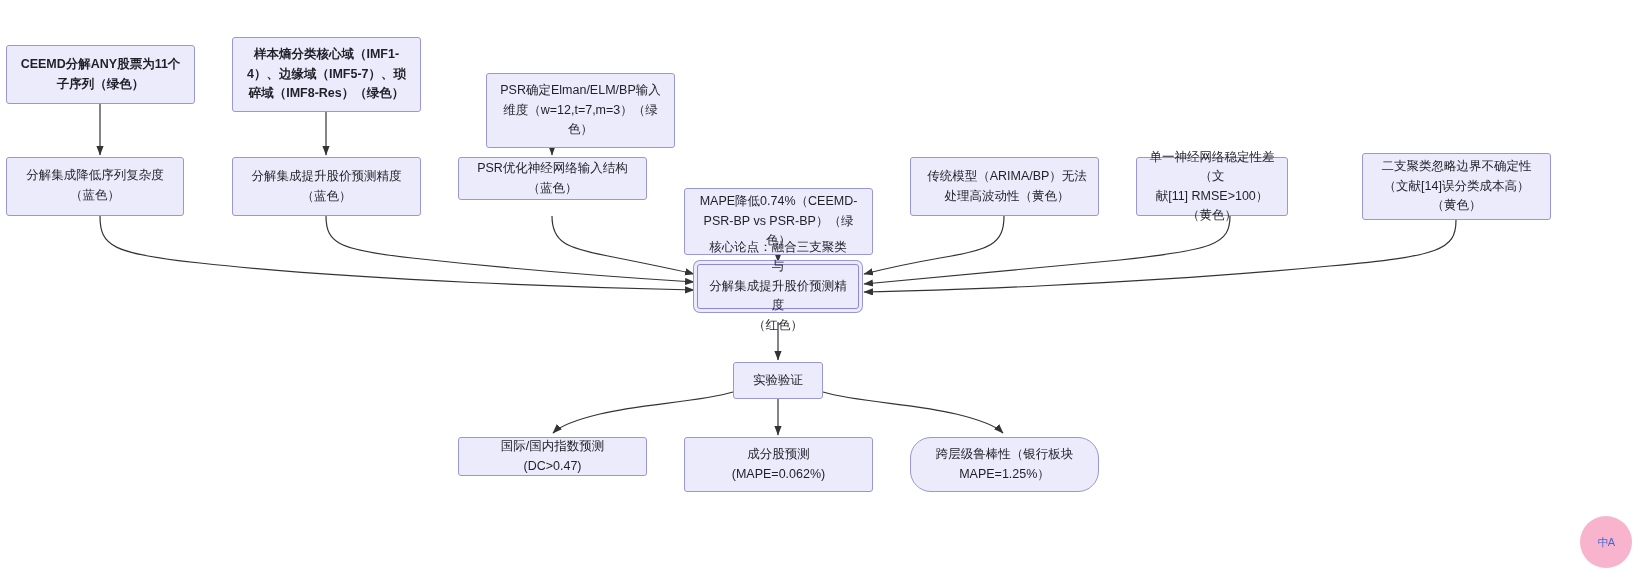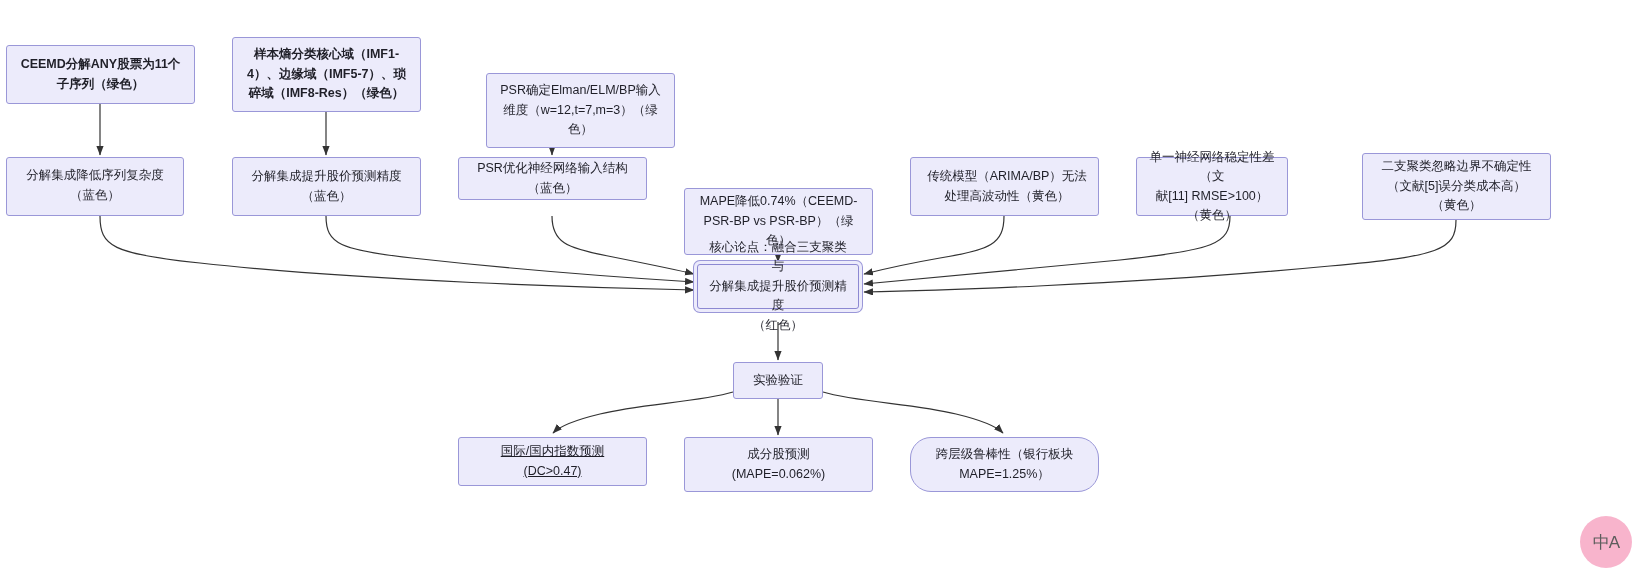--- a/index.html
+++ b/index.html
@@ -56,22 +56,22 @@
     right: 8px;
     bottom: 6px;
     width: 52px;
     height: 52px;
     border-radius: 50%;
     background: #F7A8C4;
     opacity: 0.85;
     display: flex;
     align-items: center;
     justify-content: center;
-    color: #404040;
-    font-size: 17px;
+    color: #1d4ed8;
+    font-size: 11px;
     letter-spacing: -1px;
     z-index: 9;
     overflow: hidden;
   }
 </style>
 </head>
 <body>
 
 <div id="canvas">
 
@@ -140,35 +140,35 @@
   <div class="node" style="left:910px;top:157px;width:189px;height:59px;padding-left:14px;">
     <span class="txt">传统模型（ARIMA/BP）无法
 处理高波动性（黄色）</span>
   </div>
   <div class="node" style="left:1136px;top:157px;width:152px;height:59px;">
     <span class="txt">单一神经网络稳定性差（文
 献[11] RMSE&gt;100）（黄色）</span>
   </div>
   <div class="node" style="left:1362px;top:153px;width:189px;height:67px;">
     <span class="txt">二支聚类忽略边界不确定性
-（文献[5]误分类成本高）
+（文献[14]误分类成本高）
 （黄色）</span>
   </div>
 
   <div class="node core" style="left:697px;top:264px;width:162px;height:45px;justify-content:flex-end;">
     <span class="txt">核心论点：融合三支聚类与
 分解集成提升股价预测精度
 （红色）</span>
   </div>
 
   <div class="node" style="left:733px;top:362px;width:90px;height:37px;">
     <span class="txt">实验验证</span>
   </div>
 
-  <div class="node" style="left:458px;top:437px;width:189px;height:49px;text-decoration:underline;">
+  <div class="node" style="left:458px;top:437px;width:189px;height:39px;">
     <span class="txt">国际/国内指数预测
 (DC&gt;0.47)</span>
   </div>
   <div class="node" style="left:684px;top:437px;width:189px;height:55px;">
     <span class="txt">成分股预测
 (MAPE=0.062%)</span>
   </div>
   <div class="node" style="left:910px;top:437px;width:189px;height:55px;border-radius:21px;">
     <span class="txt">跨层级鲁棒性（银行板块
 MAPE=1.25%）</span>

